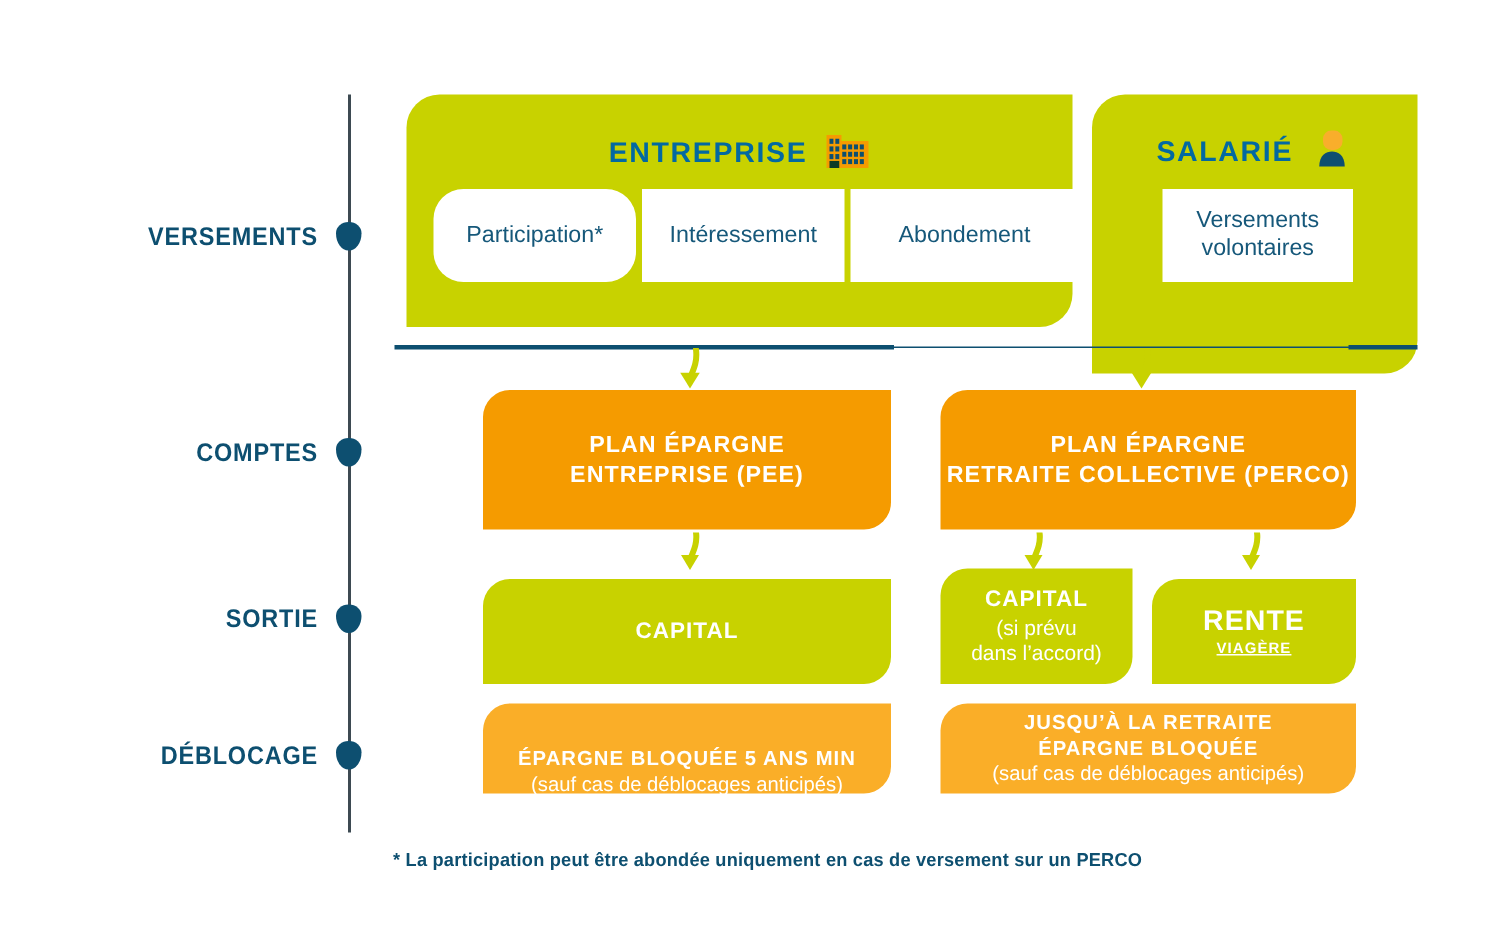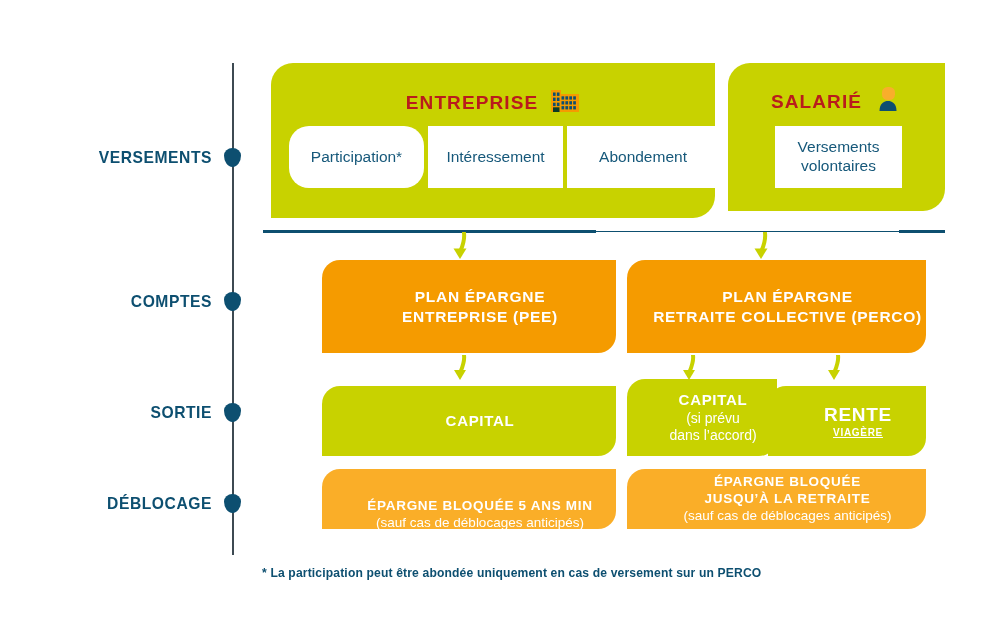--- a/index.html
+++ b/index.html
@@ -27,36 +27,36 @@
   }
   .row-marker{
     position:absolute;width:17px;height:19px;
     background:#0d4f70;
     border-radius:50% 50% 50% 50% / 40% 40% 62% 62%;
   }
 
   .group-box{background:#c8d200;border-radius:22px 0 22px 0;position:absolute;}
   .group-title{
     position:absolute;top:22px;left:0;width:100%;
-    text-align:center;color:#b91c1c;font-size:19px;font-weight:bold;
+    text-align:center;color:#0369a1;font-size:19px;font-weight:bold;
     letter-spacing:1.1px;
   }
   .group-title span.t{display:inline-block;vertical-align:middle;}
   .icon-slot{display:inline-block;vertical-align:middle;margin-left:12px;position:relative;}
 
   .white-chip{
     position:absolute;background:#ffffff;
     display:flex;align-items:center;justify-content:center;
     color:#16587a;font-size:15.5px;text-align:center;line-height:1.2;
   }
 
   .flow-box{
     position:absolute;border-radius:18px 0 18px 0;
     display:flex;flex-direction:column;align-items:center;justify-content:center;
-    color:#ffffff;text-align:right;padding-left:22px;
+    color:#ffffff;text-align:right;
   }
   .fb-title{font-weight:bold;letter-spacing:.7px;line-height:1.25;}
   .fb-sub{font-weight:normal;line-height:1.22;}
 
   .sep-thick{position:absolute;background:#0d4f70;height:3px;}
   .sep-thin{position:absolute;background:#0d4f70;height:1px;}
 
   .arrow{position:absolute;}
   .footnote{
     position:absolute;color:#0d4f70;font-weight:bold;font-size:12.5px;
@@ -114,21 +114,21 @@
       <span>Participation*</span>
     </div>
     <div class="white-chip" style="left:157px;top:63px;width:135px;height:62px;">
       <span>Intéressement</span>
     </div>
     <div class="white-chip" style="left:296px;top:63px;width:152px;height:62px;">
       <span>Abondement</span>
     </div>
   </div>
 
-  <div class="group-box" style="left:728px;top:63px;width:217px;height:148px;">
+  <div class="group-box" style="left:728px;top:63px;width:217px;height:186px;">
     <div class="group-title">
       <span class="t">SALARIÉ</span><span class="icon-slot"><svg width="28" height="28" viewBox="0 0 28 28" aria-hidden="true">
           <rect x="8" y="2" width="13" height="13" rx="5.5" fill="#f9ae2b"></rect>
           <path d="M5.5 26 C5.5 18.5 10 16 14 16 C18 16 22.5 18.5 22.5 26 Z" fill="#0d4f70"></path>
         </svg></span>
     </div>
     <div class="white-chip" style="left:47px;top:63px;width:127px;height:62px;flex-direction:column;">
       <span>Versements</span>
       <span>volontaires</span>
     </div>
@@ -194,20 +194,20 @@
     <div class="fb-title" style="font-size:19px;">RENTE</div>
     <div class="fb-title" style="font-size:10px;text-decoration:underline;">VIAGÈRE</div>
   </div>
 
   <div class="flow-box" style="left:322px;top:469px;width:272px;height:60px;background:#faae28;">
     <div class="fb-title" style="font-size:13.5px;margin-top:32px;">ÉPARGNE BLOQUÉE 5 ANS MIN</div>
     <div class="fb-sub" style="font-size:13.5px;">(sauf cas de déblocages anticipés)</div>
   </div>
 
   <div class="flow-box" style="left:627px;top:469px;width:277px;height:60px;background:#faae28;">
+    <div class="fb-title" style="font-size:13.5px;">JUSQU’À LA RETRAITE</div>
     <div class="fb-title" style="font-size:13.5px;">ÉPARGNE BLOQUÉE</div>
-    <div class="fb-title" style="font-size:13.5px;">JUSQU’À LA RETRAITE</div>
     <div class="fb-sub" style="font-size:13.5px;">(sauf cas de déblocages anticipés)</div>
   </div>
 
   <div class="footnote" style="left:262px;top:566px;">* La participation peut être abondée uniquement en cas de versement sur un PERCO</div>
 
 </div>
 
 </body></html>

